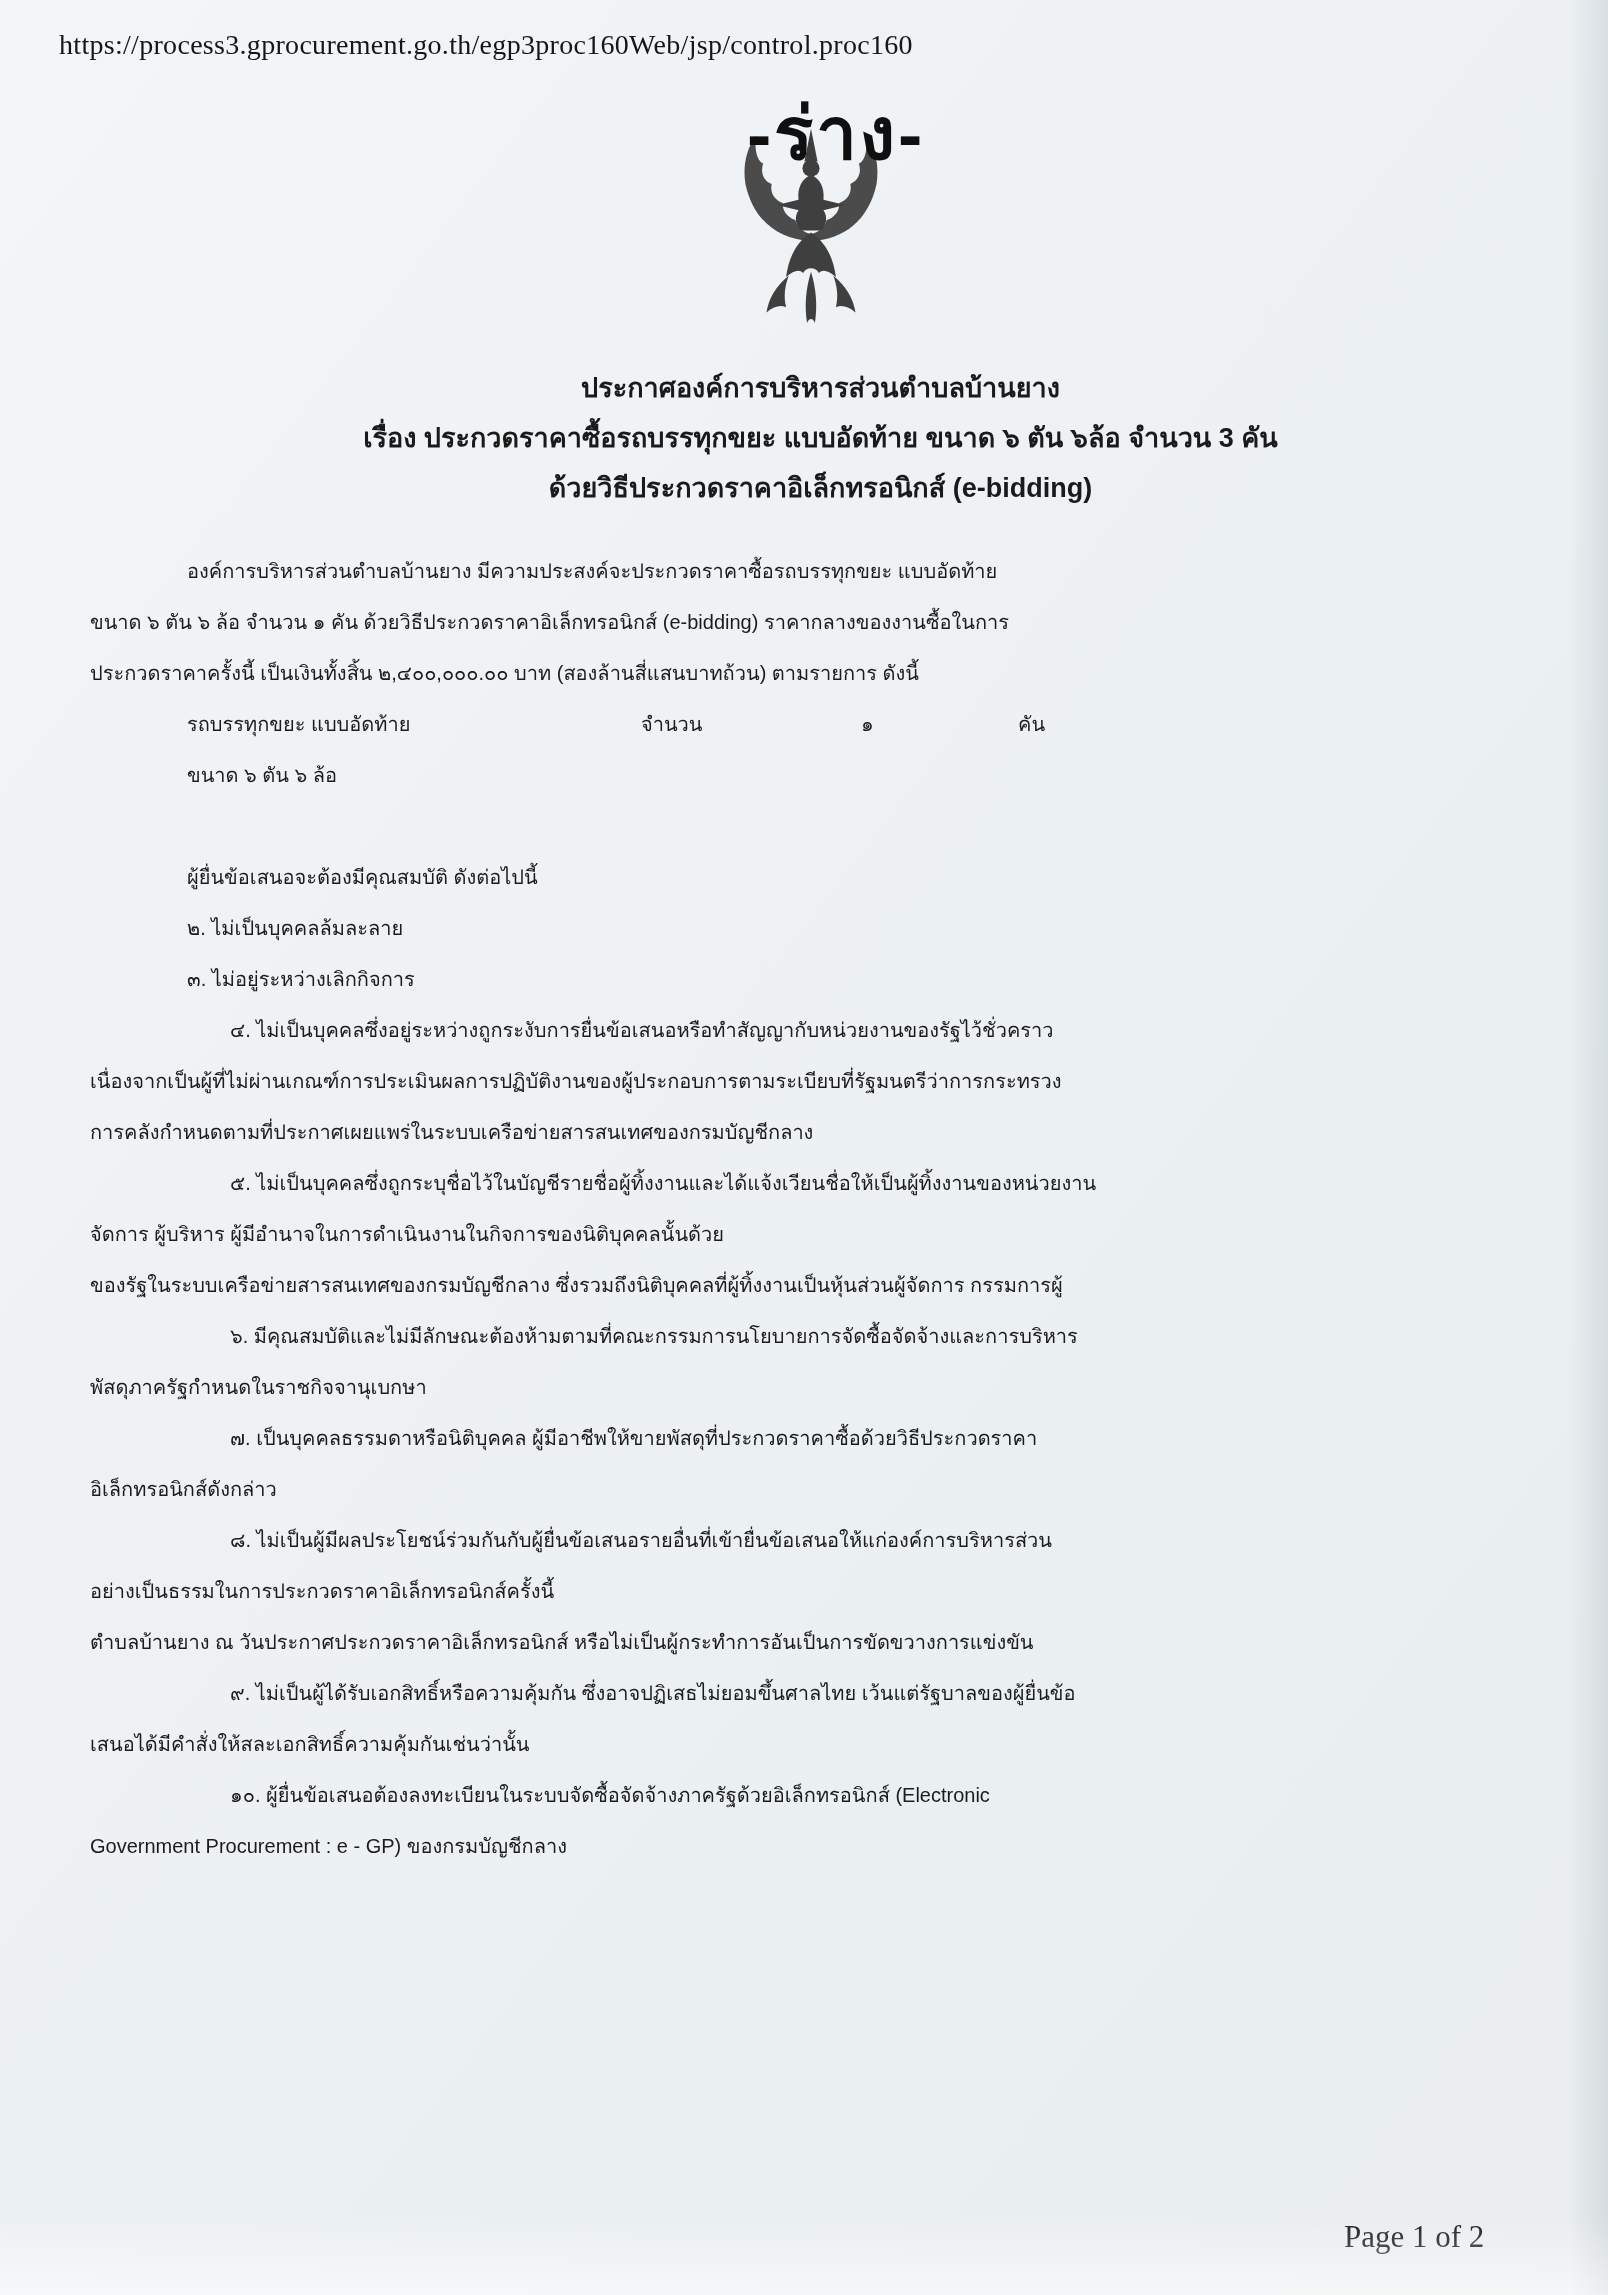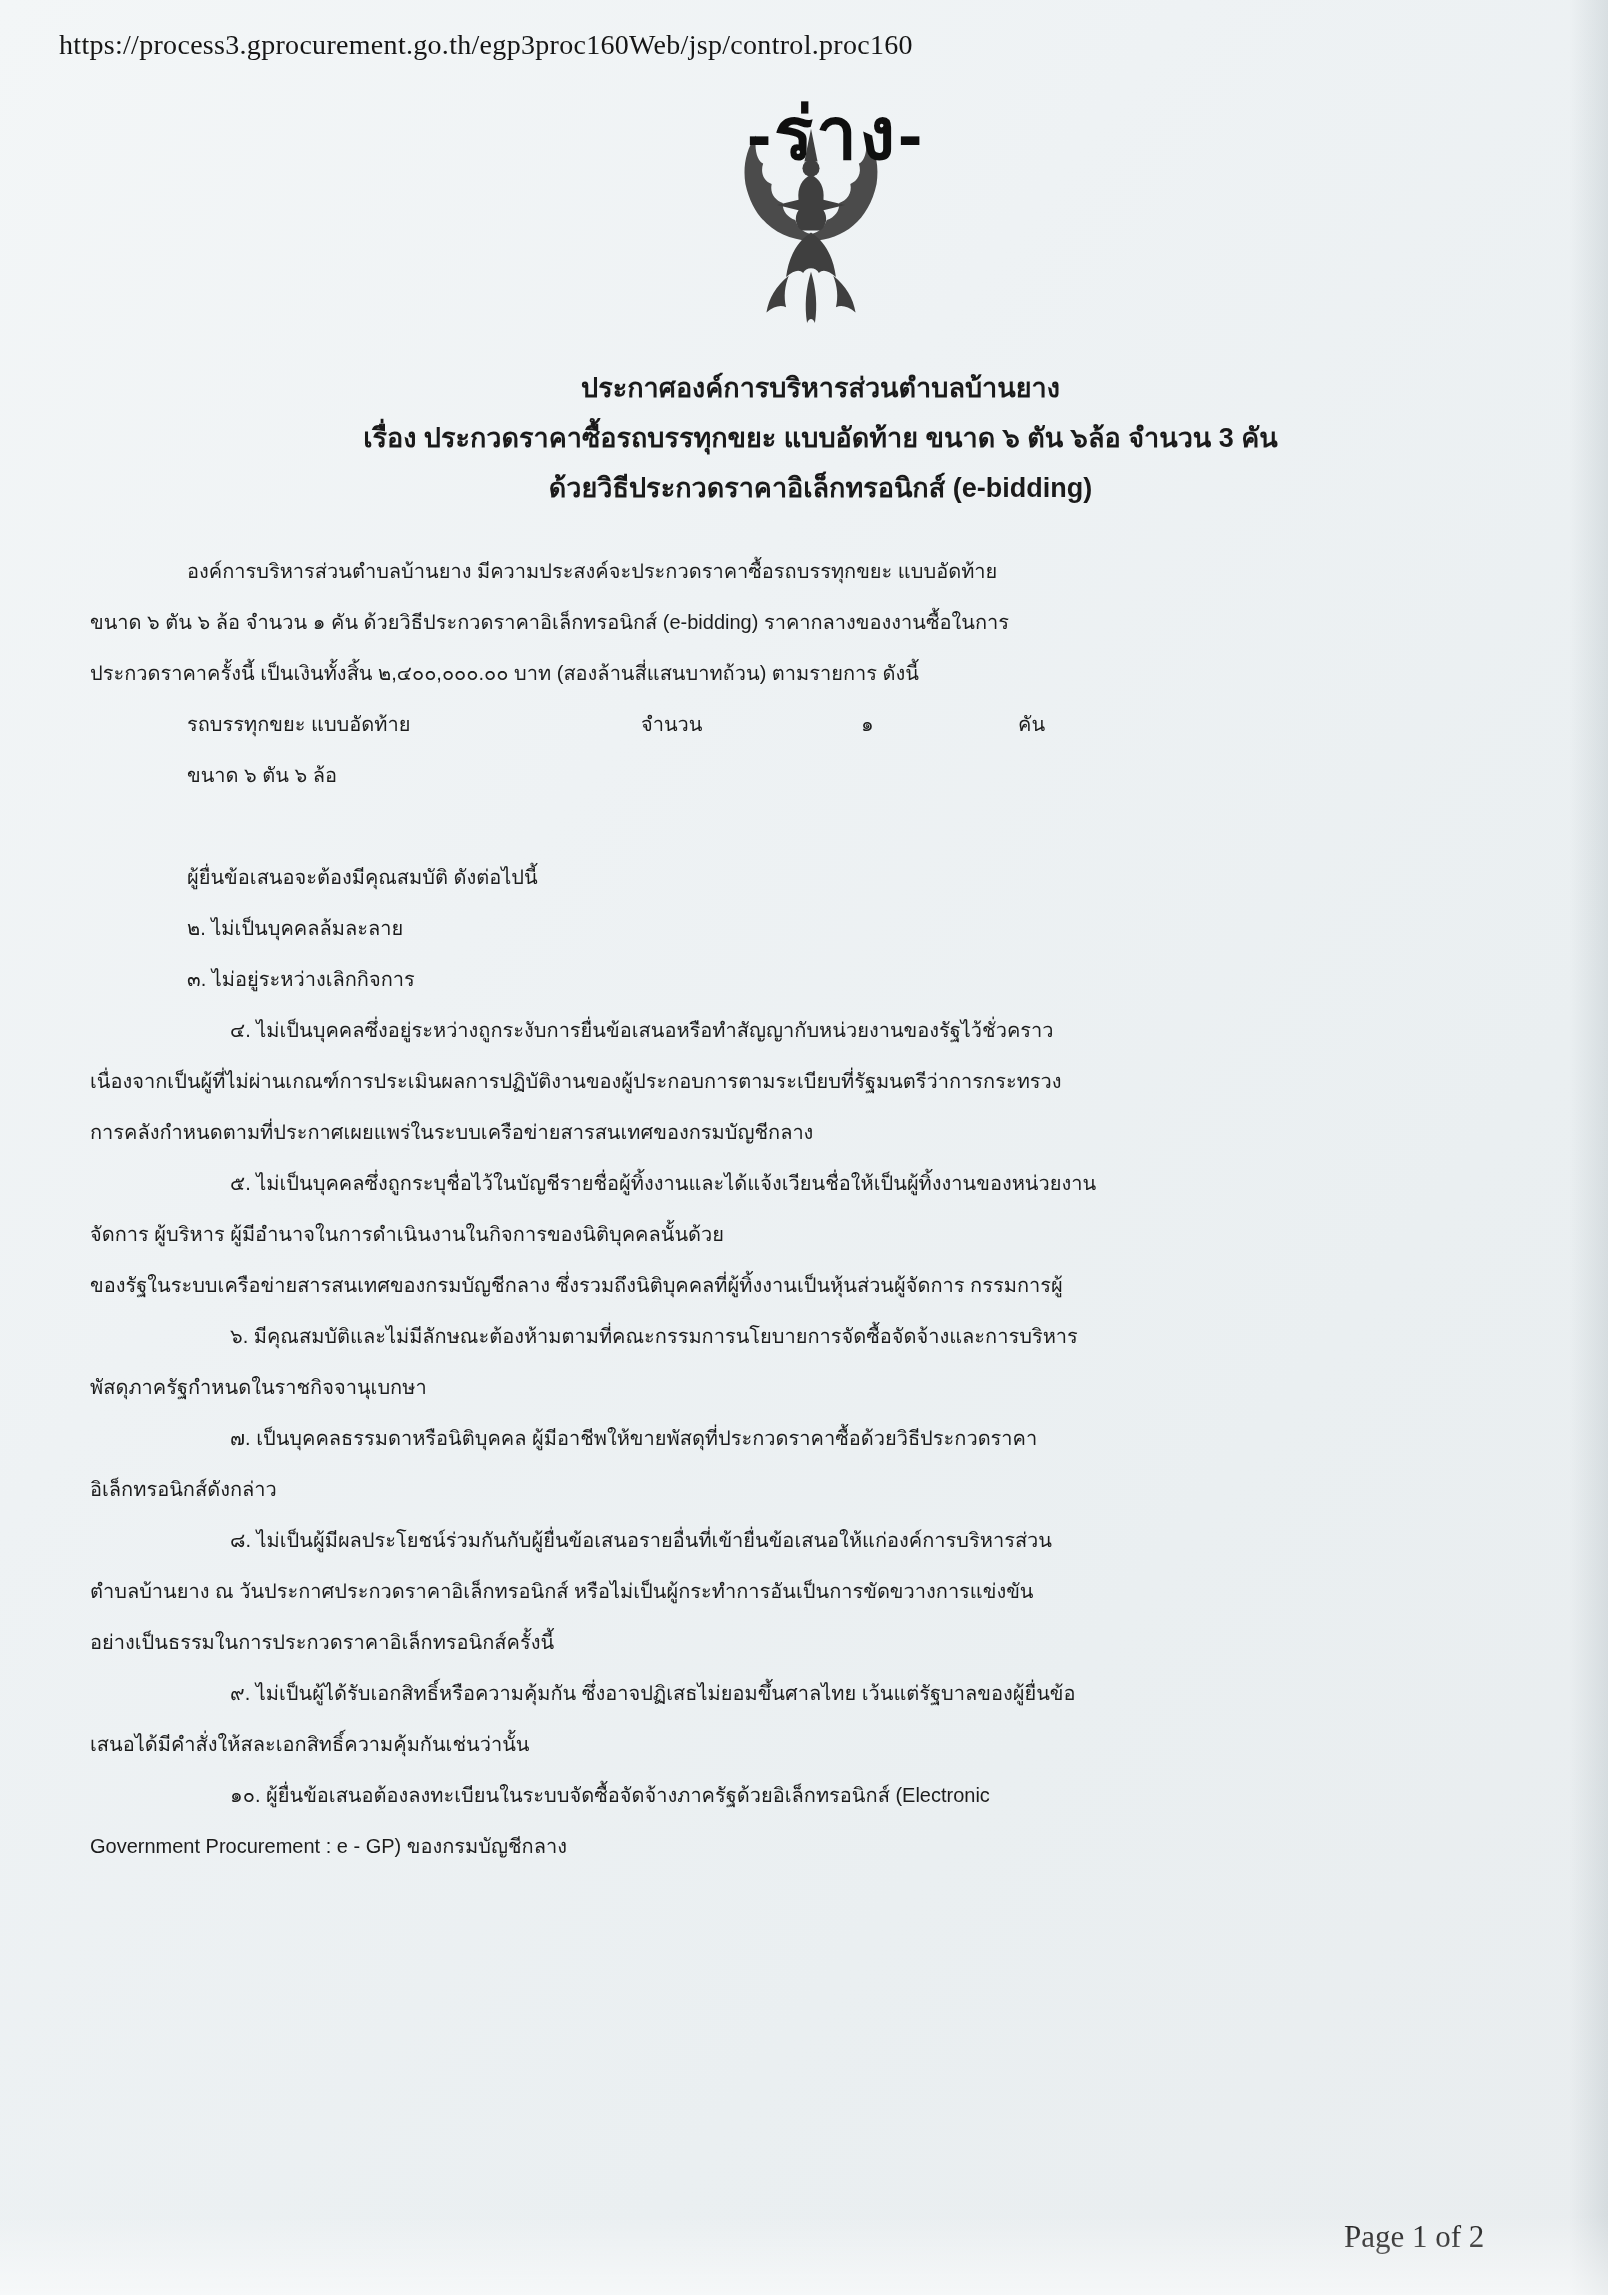--- a/index.html
+++ b/index.html
@@ -112,22 +112,22 @@
     <div class="line">เนื่องจากเป็นผู้ที่ไม่ผ่านเกณฑ์การประเมินผลการปฏิบัติงานของผู้ประกอบการตามระเบียบที่รัฐมนตรีว่าการกระทรวง</div>
     <div class="line">การคลังกำหนดตามที่ประกาศเผยแพร่ในระบบเครือข่ายสารสนเทศของกรมบัญชีกลาง</div>
     <div class="line t2">๕. ไม่เป็นบุคคลซึ่งถูกระบุชื่อไว้ในบัญชีรายชื่อผู้ทิ้งงานและได้แจ้งเวียนชื่อให้เป็นผู้ทิ้งงานของหน่วยงาน</div>
     <div class="line">จัดการ ผู้บริหาร ผู้มีอำนาจในการดำเนินงานในกิจการของนิติบุคคลนั้นด้วย</div>
     <div class="line">ของรัฐในระบบเครือข่ายสารสนเทศของกรมบัญชีกลาง ซึ่งรวมถึงนิติบุคคลที่ผู้ทิ้งงานเป็นหุ้นส่วนผู้จัดการ กรรมการผู้</div>
     <div class="line t2">๖. มีคุณสมบัติและไม่มีลักษณะต้องห้ามตามที่คณะกรรมการนโยบายการจัดซื้อจัดจ้างและการบริหาร</div>
     <div class="line">พัสดุภาครัฐกำหนดในราชกิจจานุเบกษา</div>
     <div class="line t2">๗. เป็นบุคคลธรรมดาหรือนิติบุคคล ผู้มีอาชีพให้ขายพัสดุที่ประกวดราคาซื้อด้วยวิธีประกวดราคา</div>
     <div class="line">อิเล็กทรอนิกส์ดังกล่าว</div>
     <div class="line t2">๘. ไม่เป็นผู้มีผลประโยชน์ร่วมกันกับผู้ยื่นข้อเสนอรายอื่นที่เข้ายื่นข้อเสนอให้แก่องค์การบริหารส่วน</div>
+    <div class="line">อย่างเป็นธรรมในการประกวดราคาอิเล็กทรอนิกส์ครั้งนี้</div>
     <div class="line">ตำบลบ้านยาง ณ วันประกาศประกวดราคาอิเล็กทรอนิกส์ หรือไม่เป็นผู้กระทำการอันเป็นการขัดขวางการแข่งขัน</div>
-    <div class="line">อย่างเป็นธรรมในการประกวดราคาอิเล็กทรอนิกส์ครั้งนี้</div>
     <div class="line t2">๙. ไม่เป็นผู้ได้รับเอกสิทธิ์หรือความคุ้มกัน ซึ่งอาจปฏิเสธไม่ยอมขึ้นศาลไทย เว้นแต่รัฐบาลของผู้ยื่นข้อ</div>
     <div class="line">เสนอได้มีคำสั่งให้สละเอกสิทธิ์ความคุ้มกันเช่นว่านั้น</div>
     <div class="line t2">๑๐. ผู้ยื่นข้อเสนอต้องลงทะเบียนในระบบจัดซื้อจัดจ้างภาครัฐด้วยอิเล็กทรอนิกส์ (Electronic</div>
     <div class="line">Government Procurement : e - GP) ของกรมบัญชีกลาง</div>
   </div>
 
   <div class="page-number">Page 1 of 2</div>
 
 </div>
 

